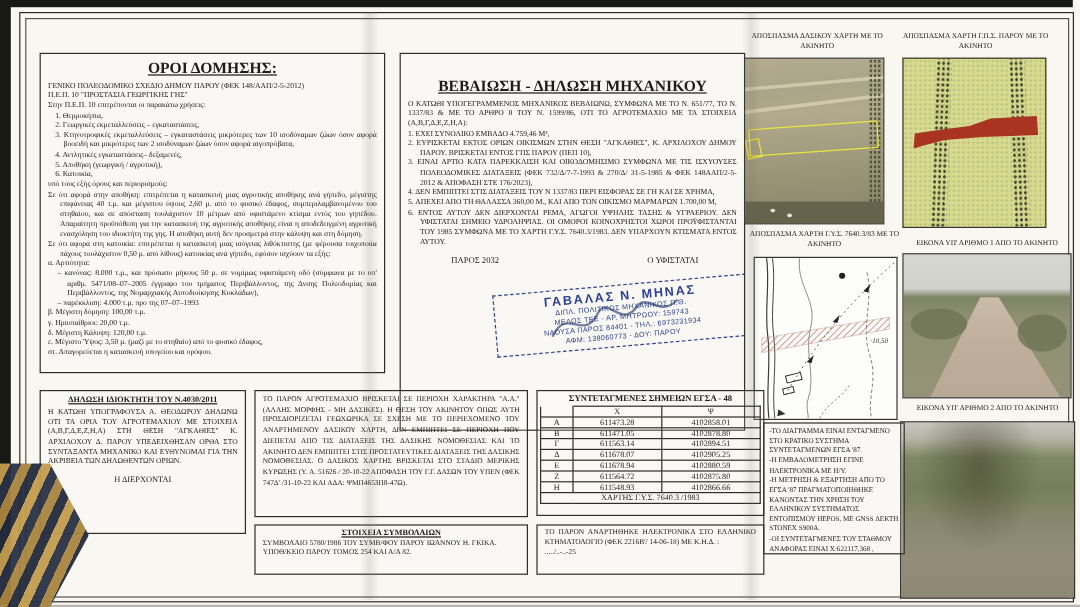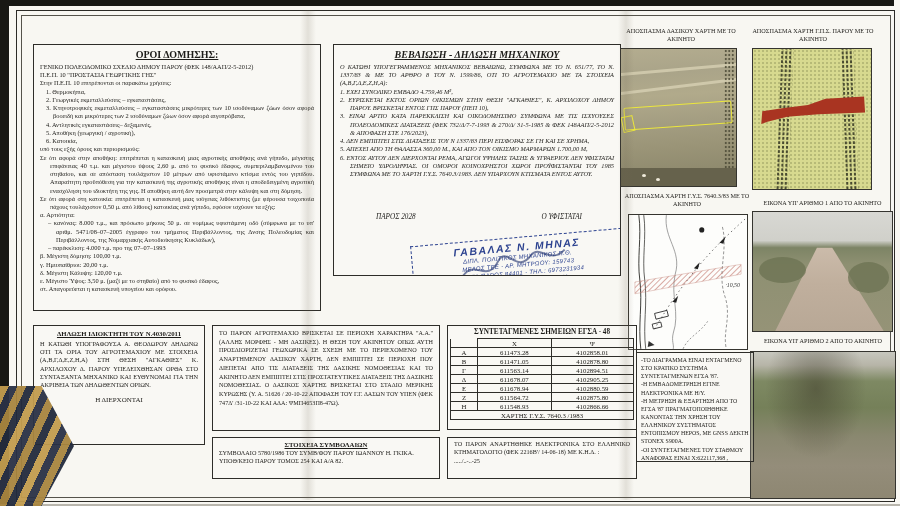--- a/index.html
+++ b/index.html
@@ -9,21 +9,21 @@
   .scan-top{position:absolute;left:0;top:0;width:894px;height:6px;background:#181814;}
   .scan-left{position:absolute;left:0;top:0;width:9px;height:506px;background:#181814;}
   .scan-bottom{position:absolute;left:0;bottom:0;width:100%;height:2px;background:#b9b6ad;}
   
   .frame1{position:absolute;left:16px;top:10px;right:5px;bottom:4px;border:1.4px solid #2c2b27;}
   .frame2{position:absolute;left:21px;top:15px;right:9px;bottom:8px;border:0.8px solid #55534b;}
   .crease{position:absolute;top:10px;bottom:6px;width:16px;pointer-events:none;z-index:60;
           background:linear-gradient(90deg,transparent,rgba(110,100,80,.16),transparent);}
   
   .bx{position:absolute;border:1px solid #2e2d29;box-sizing:border-box;overflow:hidden;background:rgba(255,255,255,.15);}
-  .bt{text-align:center;font-weight:bold;text-decoration:underline;font-size:10px;margin:1px 0 3px 0;}
+  .bt{text-align:center;font-weight:bold;text-decoration:underline;font-size:13px;margin:1px 0 3px 0;}
   .ln{font-size:6.35px;line-height:1.3;text-align:justify;}
   .hang{padding-left:10px;text-indent:-10px;}
   .uses{padding-left:13px;text-indent:-7px;}
   .sub{padding-left:16px;text-indent:-8px;}
   
   #sig-row{position:absolute;left:0;right:0;top:168px;font-size:7.2px;}
   #sig-place{position:absolute;left:42px;}
   #sig-eng{position:absolute;right:38px;}
   #stamp{position:absolute;left:78px;top:192px;width:202px;border:1.3px dashed #2d4390;
          color:#2d4390;transform:rotate(-5deg);padding:3px 4px;text-align:center;
@@ -112,31 +112,31 @@
     <div class="ln hang">α. Αρτιότητα:</div>
     <div class="ln sub">– κανόνας: 8.000 τ.μ., και πρόσωπο μήκους 50 μ. σε νομίμως υφιστάμενη οδό (σύμφωνα με το υπ' αριθμ. 5471/08–07–2005 έγγραφο του τμήματος Περιβάλλοντος, της Δνσης Πολεοδομίας και Περιβάλλοντος, της Νομαρχιακής Αυτοδιοίκησης Κυκλάδων),</div>
     <div class="ln sub">– παρέκκλιση: 4.000 τ.μ. προ της 07–07–1993</div>
     <div class="ln hang">β. Μέγιστη δόμηση: 100,00 τ.μ.</div>
     <div class="ln hang">γ. Ημιυπαίθριοι: 20,00 τ.μ.</div>
     <div class="ln hang">δ. Μέγιστη Κάλυψη: 120,00 τ.μ.</div>
     <div class="ln hang">ε. Μέγιστο Ύψος: 3,50 μ. (μαζί με το στηθαίο) από το φυσικό έδαφος,</div>
     <div class="ln hang">στ. Απαγορεύεται η κατασκευή υπογείου και ορόφου.</div>
   </section>
 
-  <section class="bx" style="left:333px;top:44px;width:288px;height:232px;padding:3px 6px;font-style:italic;">
+  <section class="bx" style="left:333px;top:44px;width:288px;height:315px;padding:18px 6px;">
     <div class="bt">ΒΕΒΑΙΩΣΗ - ΔΗΛΩΣΗ ΜΗΧΑΝΙΚΟΥ</div>
     <div class="ln">Ο ΚΑΤΩΘΙ ΥΠΟΓΕΓΡΑΜΜΕΝΟΣ ΜΗΧΑΝΙΚΟΣ ΒΕΒΑΙΩΝΩ, ΣΥΜΦΩΝΑ ΜΕ ΤΟ Ν. 651/77, ΤΟ Ν. 1337/83 &amp; ΜΕ ΤΟ ΑΡΘΡΟ 8 ΤΟΥ Ν. 1599/86, ΟΤΙ ΤΟ ΑΓΡΟΤΕΜΑΧΙΟ ΜΕ ΤΑ ΣΤΟΙΧΕΙΑ (Α,Β,Γ,Δ,Ε,Ζ,Η,Α):</div>
     <div class="ln hang">1.  ΕΧΕΙ ΣΥΝΟΛΙΚΟ ΕΜΒΑΔΟ 4.759,46 Μ²,</div>
     <div class="ln hang">2.  ΕΥΡΙΣΚΕΤΑΙ ΕΚΤΟΣ ΟΡΙΩΝ ΟΙΚΙΣΜΩΝ ΣΤΗΝ ΘΕΣΗ "ΑΓΚΑΘΙΕΣ", Κ. ΑΡΧΙΛΟΧΟΥ ΔΗΜΟΥ ΠΑΡΟΥ. ΒΡΙΣΚΕΤΑΙ ΕΝΤΟΣ ΓΠΣ ΠΑΡΟΥ (ΠΕΠ 10),</div>
     <div class="ln hang">3.  ΕΙΝΑΙ ΑΡΤΙΟ ΚΑΤΑ ΠΑΡΕΚΚΛΙΣΗ ΚΑΙ ΟΙΚΟΔΟΜΗΣΙΜΟ ΣΥΜΦΩΝΑ ΜΕ ΤΙΣ ΙΣΧΥΟΥΣΕΣ ΠΟΛΕΟΔΟΜΙΚΕΣ ΔΙΑΤΑΞΕΙΣ (ΦΕΚ 732/Δ/7-7-1993 &amp; 270/Δ/ 31-5-1985 &amp; ΦΕΚ 148ΑΑΠ/2-5-2012 &amp; ΑΠΟΦΑΣΗ ΣΤΕ 176/2023),</div>
     <div class="ln hang">4.  ΔΕΝ ΕΜΠΙΠΤΕΙ ΣΤΙΣ ΔΙΑΤΑΞΕΙΣ ΤΟΥ Ν 1337/83 ΠΕΡΙ ΕΙΣΦΟΡΑΣ ΣΕ ΓΗ ΚΑΙ ΣΕ ΧΡΗΜΑ,</div>
     <div class="ln hang">5.  ΑΠΕΧΕΙ ΑΠΟ ΤΗ ΘΑΛΑΣΣΑ 360,00 Μ., ΚΑΙ ΑΠΟ ΤΟΝ ΟΙΚΙΣΜΟ ΜΑΡΜΑΡΩΝ 1.700,00 Μ,</div>
     <div class="ln hang">6.  ΕΝΤΟΣ ΑΥΤΟΥ ΔΕΝ ΔΙΕΡΧΟΝΤΑΙ ΡΕΜΑ, ΑΓΩΓΟΙ ΥΨΗΛΗΣ ΤΑΣΗΣ &amp; ΥΓΡΑΕΡΙΟΥ. ΔΕΝ ΥΦΙΣΤΑΤΑΙ ΣΗΜΕΙΟ ΥΔΡΟΛΗΨΙΑΣ. ΟΙ ΟΜΟΡΟΙ ΚΟΙΝΟΧΡΗΣΤΟΙ ΧΩΡΟΙ ΠΡΟΫΦΙΣΤΑΝΤΑΙ ΤΟΥ 1985 ΣΥΜΦΩΝΑ ΜΕ ΤΟ ΧΑΡΤΗ Γ.Υ.Σ.  7640.3/1983.  ΔΕΝ ΥΠΑΡΧΟΥΝ ΚΤΙΣΜΑΤΑ ΕΝΤΟΣ ΑΥΤΟΥ.</div>
     <div id="sig-row">
-      <span id="sig-place">ΠΑΡΟΣ  2028</span>
+      <span id="sig-place">ΠΑΡΟΣ  2032</span>
       <span id="sig-eng">Ο  ΥΦΙΣΤΑΤΑΙ</span>
     </div>
     <div id="stamp">
       <div class="nm">ΓΑΒΑΛΑΣ Ν. ΜΗΝΑΣ</div>
       <div class="sl">ΔΙΠΛ. ΠΟΛΙΤΙΚΟΣ ΜΗΧΑΝΙΚΟΣ Π.Θ.</div>
       <div class="sl">ΜΕΛΟΣ ΤΕΕ - ΑΡ. ΜΗΤΡΩΟΥ: 159743</div>
       <div class="sl">ΝΑΟΥΣΑ ΠΑΡΟΣ 84401 - ΤΗΛ.: 6973231934</div>
       <div class="sl">ΑΦΜ: 138060773 - ΔΟΥ: ΠΑΡΟΥ</div>
     </div>
     <svg id="stamp-squiggle" viewBox="0 0 120 40">

